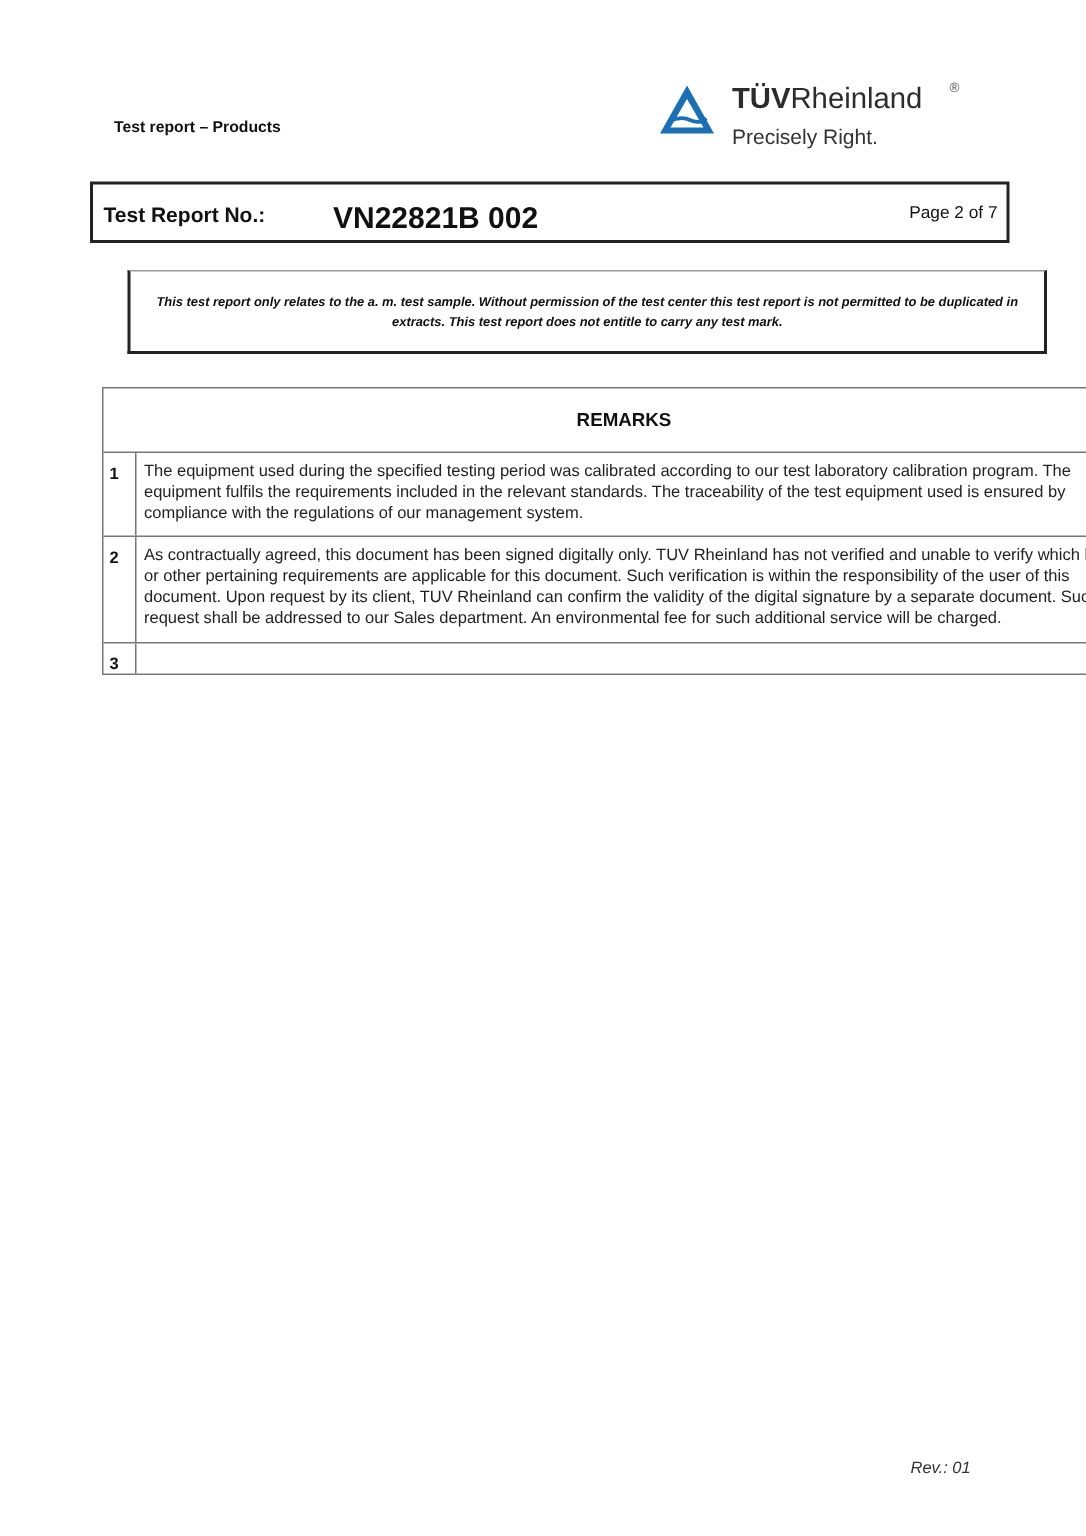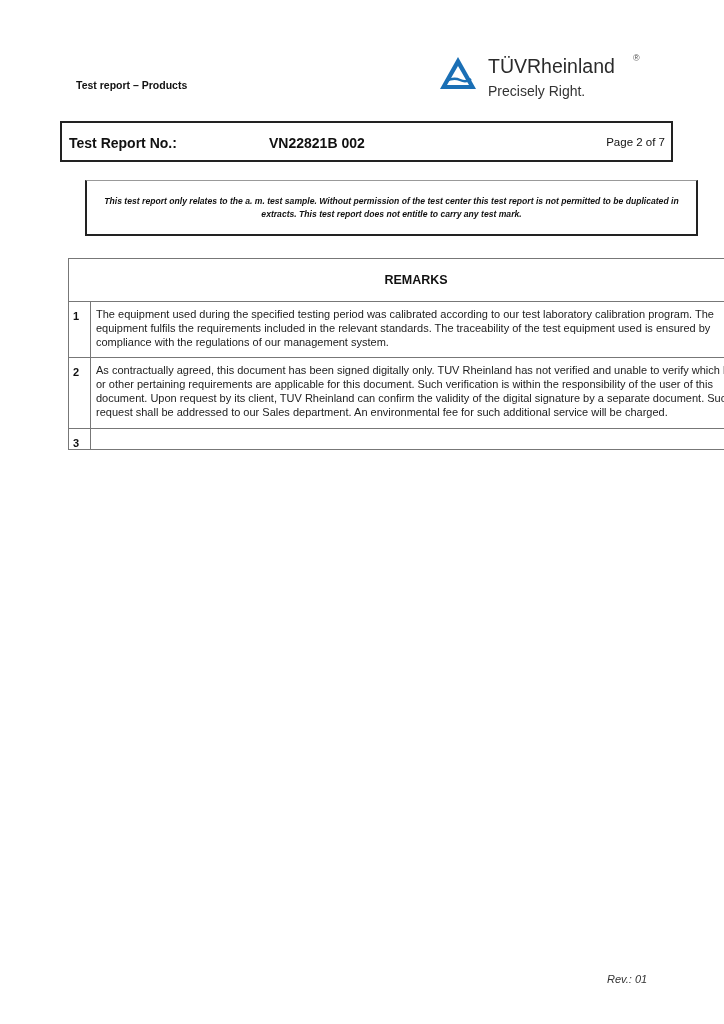--- a/index.html
+++ b/index.html
@@ -11,31 +11,31 @@
       position: absolute; left: 76px; top: 79px;
       font-size: 10.5px; font-weight: bold; color: #111;
     }
     .logo {
       position: absolute; left: 438px; top: 53px; width: 220px; height: 54px;
     }
     .logo svg { position: absolute; left: 0; top: 2px; }
     .logo .brand {
       position: absolute; left: 50px; top: 2px; font-size: 19.5px; color: #2b2b2b; white-space: nowrap;
     }
-    .logo .brand b { font-weight: normal; }
+    .logo .brand b { font-weight: bold; }
     .logo .reg { position: absolute; left: 195px; top: 0px; font-size: 9px; color: #555; }
     .logo .tagline {
       position: absolute; left: 50px; top: 30px; font-size: 14px; color: #333; white-space: nowrap;
     }
     .report-box {
       position: absolute; left: 60px; top: 121px; width: 613px; height: 41px;
       border: 2px solid #222; box-sizing: border-box;
     }
     .report-box .lbl { position: absolute; left: 7px; top: 12px; font-size: 14px; font-weight: bold; }
-    .report-box .num { position: absolute; left: 160px; top: 12px; font-size: 14px; font-weight: bold; margin-left: 47px; }
+    .report-box .num { position: absolute; left: 160px; top: 12px; font-size: 20px; font-weight: bold; }
     .report-box .page { position: absolute; right: 6px; top: 13px; font-size: 11.5px; font-weight: normal; }
     .notice-box {
       position: absolute; left: 85px; top: 180px; width: 613px; height: 56px;
       border-top: 1px solid #999; border-left: 2px solid #222; border-right: 2px solid #222; border-bottom: 2px solid #222;
       box-sizing: border-box; display: flex; align-items: center; justify-content: center;
     }
     .notice-box p {
       margin: 0; padding: 0 8px; text-align: center; font-size: 8.6px; font-weight: bold; font-style: italic; line-height: 13px;
     }
     .remarks {

